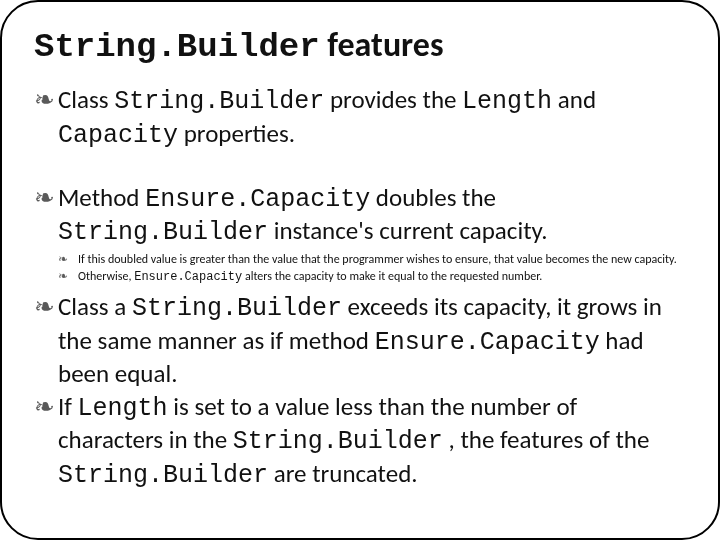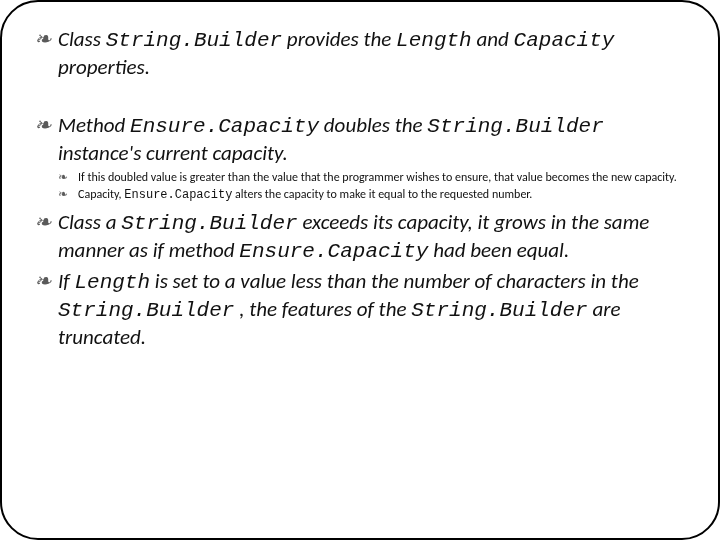--- a/index.html
+++ b/index.html
@@ -29,27 +29,26 @@
     font-weight: bold;
   }
   .code {
     font-family: "Courier New", monospace;
   }
   ul.top {
     list-style: none;
     padding-left: 0;
   }
   ul.top > li {
-    font-size: 21px;
+    font-size: 25px;
     color: #111;
     line-height: 1.25;
     margin-bottom: 2px;
     padding-left: 24px;
     text-indent: -24px;
-    font-style: italic;
   }
   ul.top > li::before {
     content: "\2767"; 
     font-family: serif;
     display: inline-block;
     width: 24px;
     text-indent: 0;
     color: #5a5a5a;
   }
   ul.sub {
@@ -71,24 +70,27 @@
     display: inline-block;
     width: 20px;
     text-indent: 0;
     color: #5a5a5a;
   }
 </style>
 </head>
 <body>
 
 <div class="slide">
+  <h1 class="title">
+    <span class="code">String.Builder</span><span> features</span>
+  </h1>
 
   <ul class="top" id="toplist">
       <li><span>Class </span><span class="code">String.Builder</span><span> provides the </span><span class="code">Length</span><span> and </span><span class="code">Capacity</span><span> properties.</span></li>
       <li style="margin-bottom: 0px; margin-top: 31px;"><span>Method </span><span class="code">Ensure.Capacity</span><span> doubles the </span><span class="code">String.Builder</span><span> instance's current capacity.</span></li>
       <ul class="sub">
         <li><span>If this doubled value is greater than the value that the programmer wishes to ensure, that value becomes the new capacity.</span></li>
-        <li><span>Capacity, </span><span class="code">Ensure.Capacity</span><span> alters the capacity to make it equal to the requested number.</span></li>
+        <li><span>Otherwise, </span><span class="code">Ensure.Capacity</span><span> alters the capacity to make it equal to the requested number.</span></li>
       </ul>
       <li><span>Class a </span><span class="code">String.Builder</span><span> exceeds its capacity, it grows in the same manner as if method </span><span class="code">Ensure.Capacity</span><span> had been equal.</span></li>
       <li><span>If </span><span class="code">Length</span><span> is set to a value less than the number of characters in the </span><span class="code">String.Builder</span><span> , the features of the </span><span class="code">String.Builder</span><span> are truncated.</span></li>
     </ul>
 </div>
 
 </body></html>

